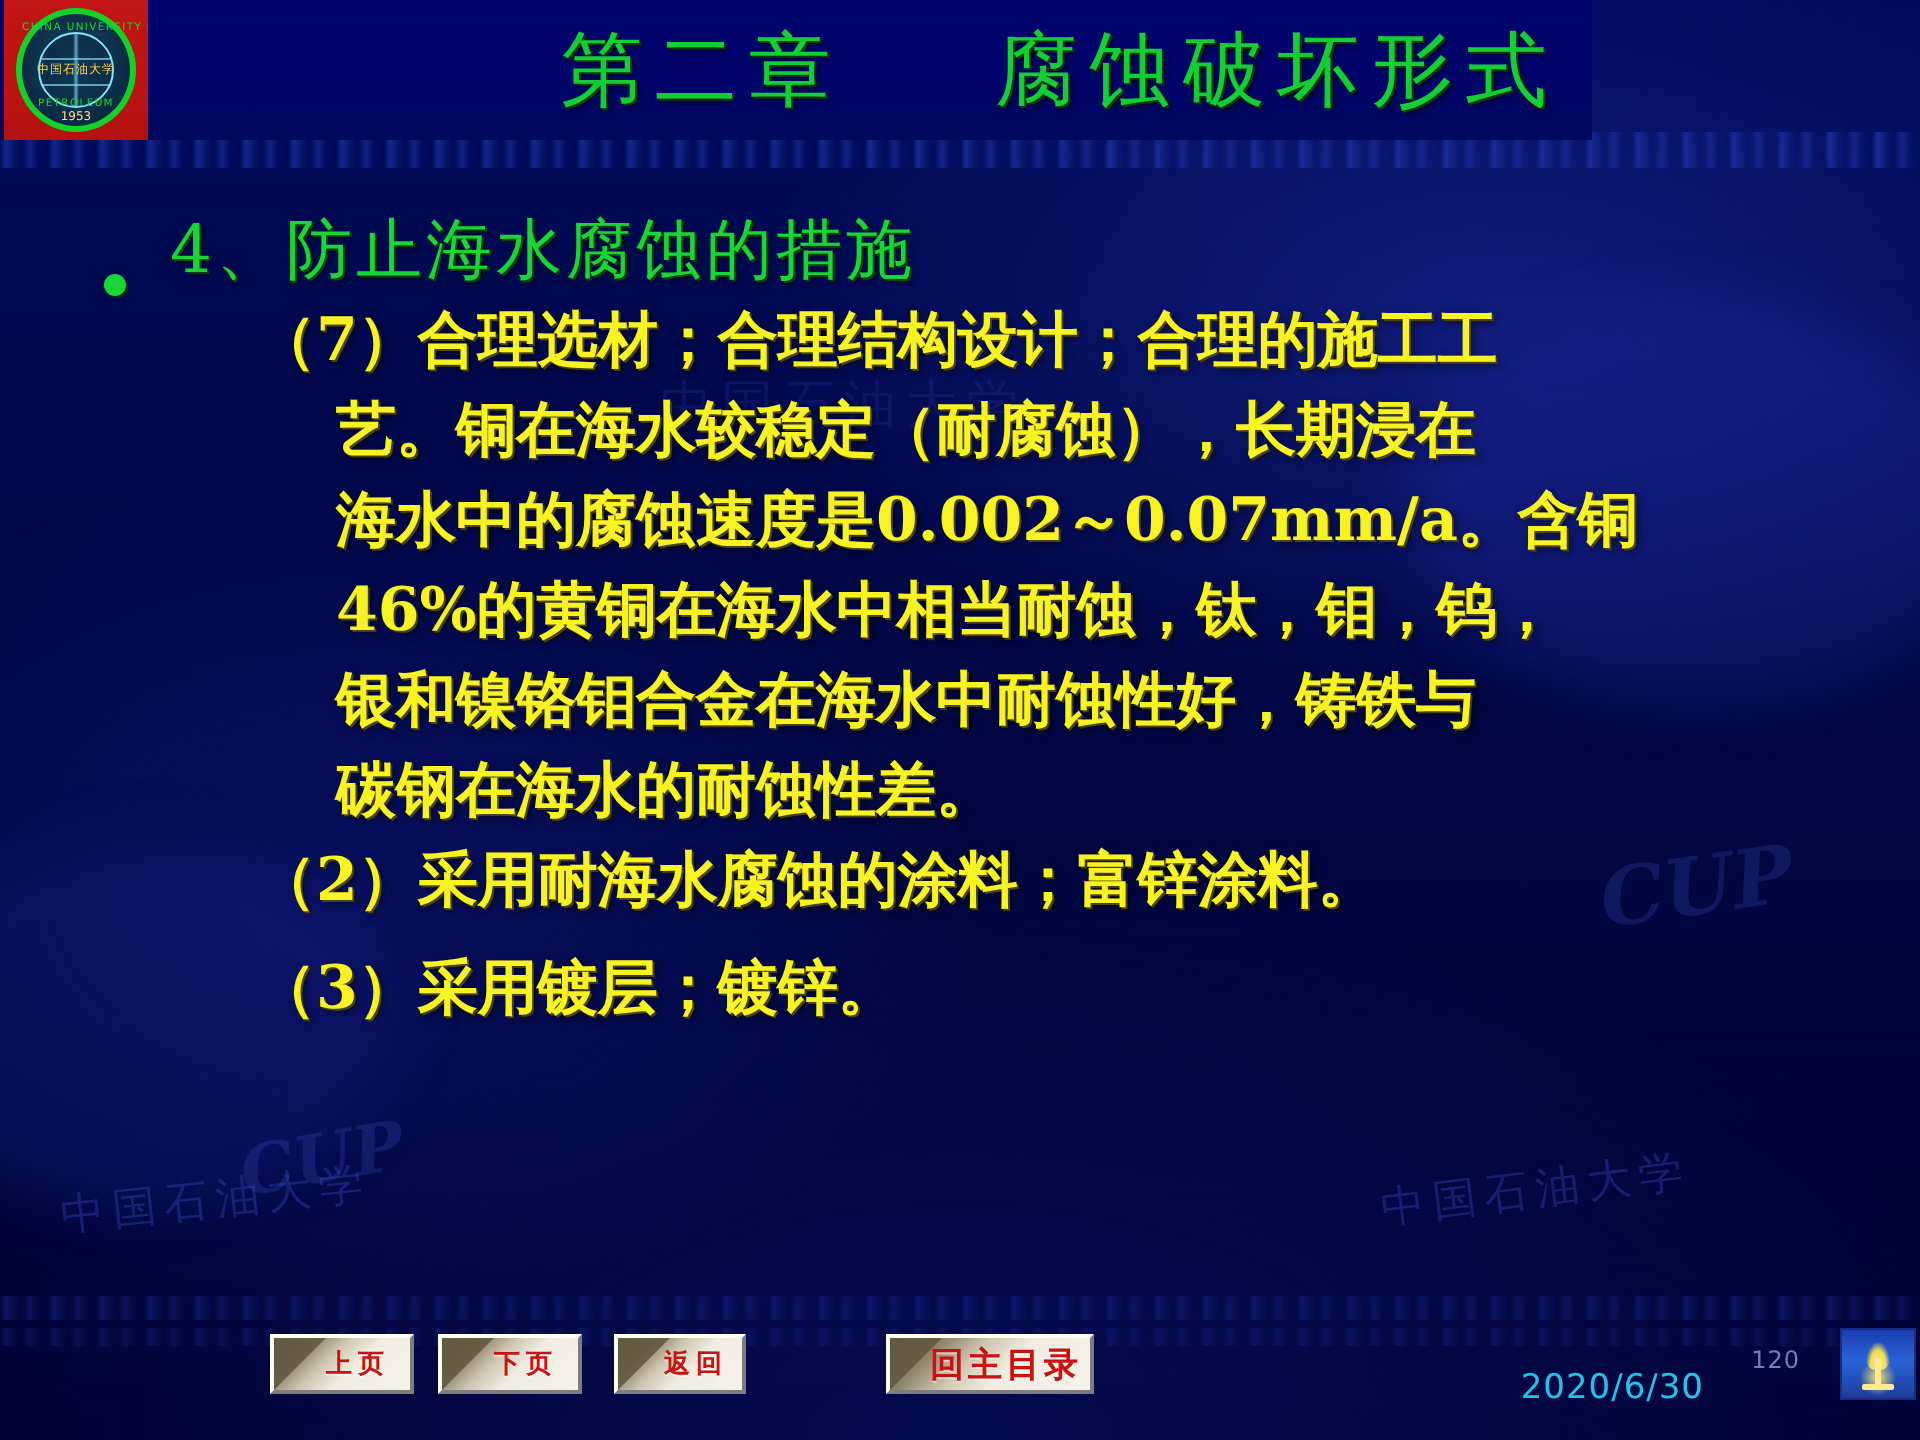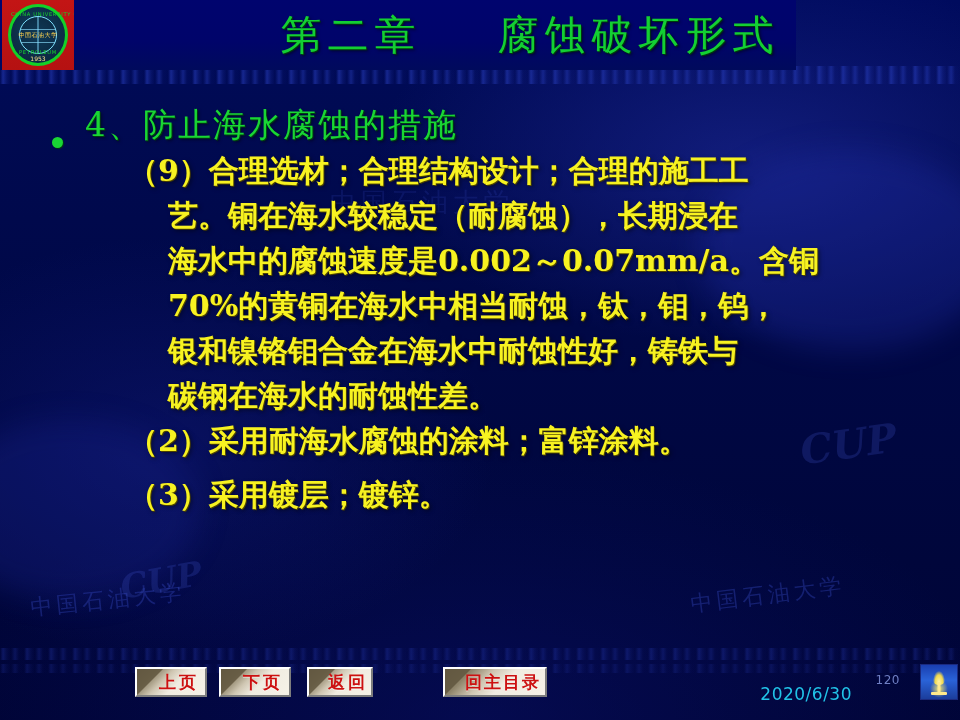--- a/index.html
+++ b/index.html
@@ -246,21 +246,21 @@
     position: absolute;
     top: 0; left: 0;
     width: 0; height: 0;
     border-top: 26px solid rgba(96,86,62,0.85);
     border-right: 26px solid transparent;
   }
   .navbtn span {
     position: relative;
     font-family: "DejaVu Serif", "Liberation Serif", serif;
     font-weight: bold;
-    font-size: 17px;
+    font-size: 13px;
     letter-spacing: 3px;
     color: #cc1111;
     text-shadow: 0 1px 0 rgba(255,255,255,.5);
     padding-left: 16px;
     white-space: nowrap;
   }
   .nav-prev { left: 135px; width: 72px; }
   .nav-next { left: 219px; width: 72px; }
   .nav-back { left: 307px; width: 66px; }
   .nav-home { left: 443px; width: 104px; }
@@ -351,24 +351,24 @@
   </div>
 
   <div class="body-area">
 
     <div class="bullet-row">
       <div class="bullet-dot"></div>
       <div class="heading-green">4、防止海水腐蚀的措施</div>
     </div>
 
     <div class="para p1">
-      <span class="first">（9）合理选材；合理结构设计；合理的施工工</span>
+      <span class="first">（7）合理选材；合理结构设计；合理的施工工</span>
       <span class="cont">艺。铜在海水较稳定（耐腐蚀），长期浸在</span>
       <span class="cont">海水中的腐蚀速度是0.002～0.07mm/a。含铜</span>
-      <span class="cont">70%的黄铜在海水中相当耐蚀，钛，钼，钨，</span>
+      <span class="cont">46%的黄铜在海水中相当耐蚀，钛，钼，钨，</span>
       <span class="cont">银和镍铬钼合金在海水中耐蚀性好，铸铁与</span>
       <span class="cont">碳钢在海水的耐蚀性差。</span>
     </div>
 
     <div class="para p2">（2）采用耐海水腐蚀的涂料；富锌涂料。</div>
     <div class="para p3">（3）采用镀层；镀锌。</div>
 
   </div>
 
   <div class="footer">

